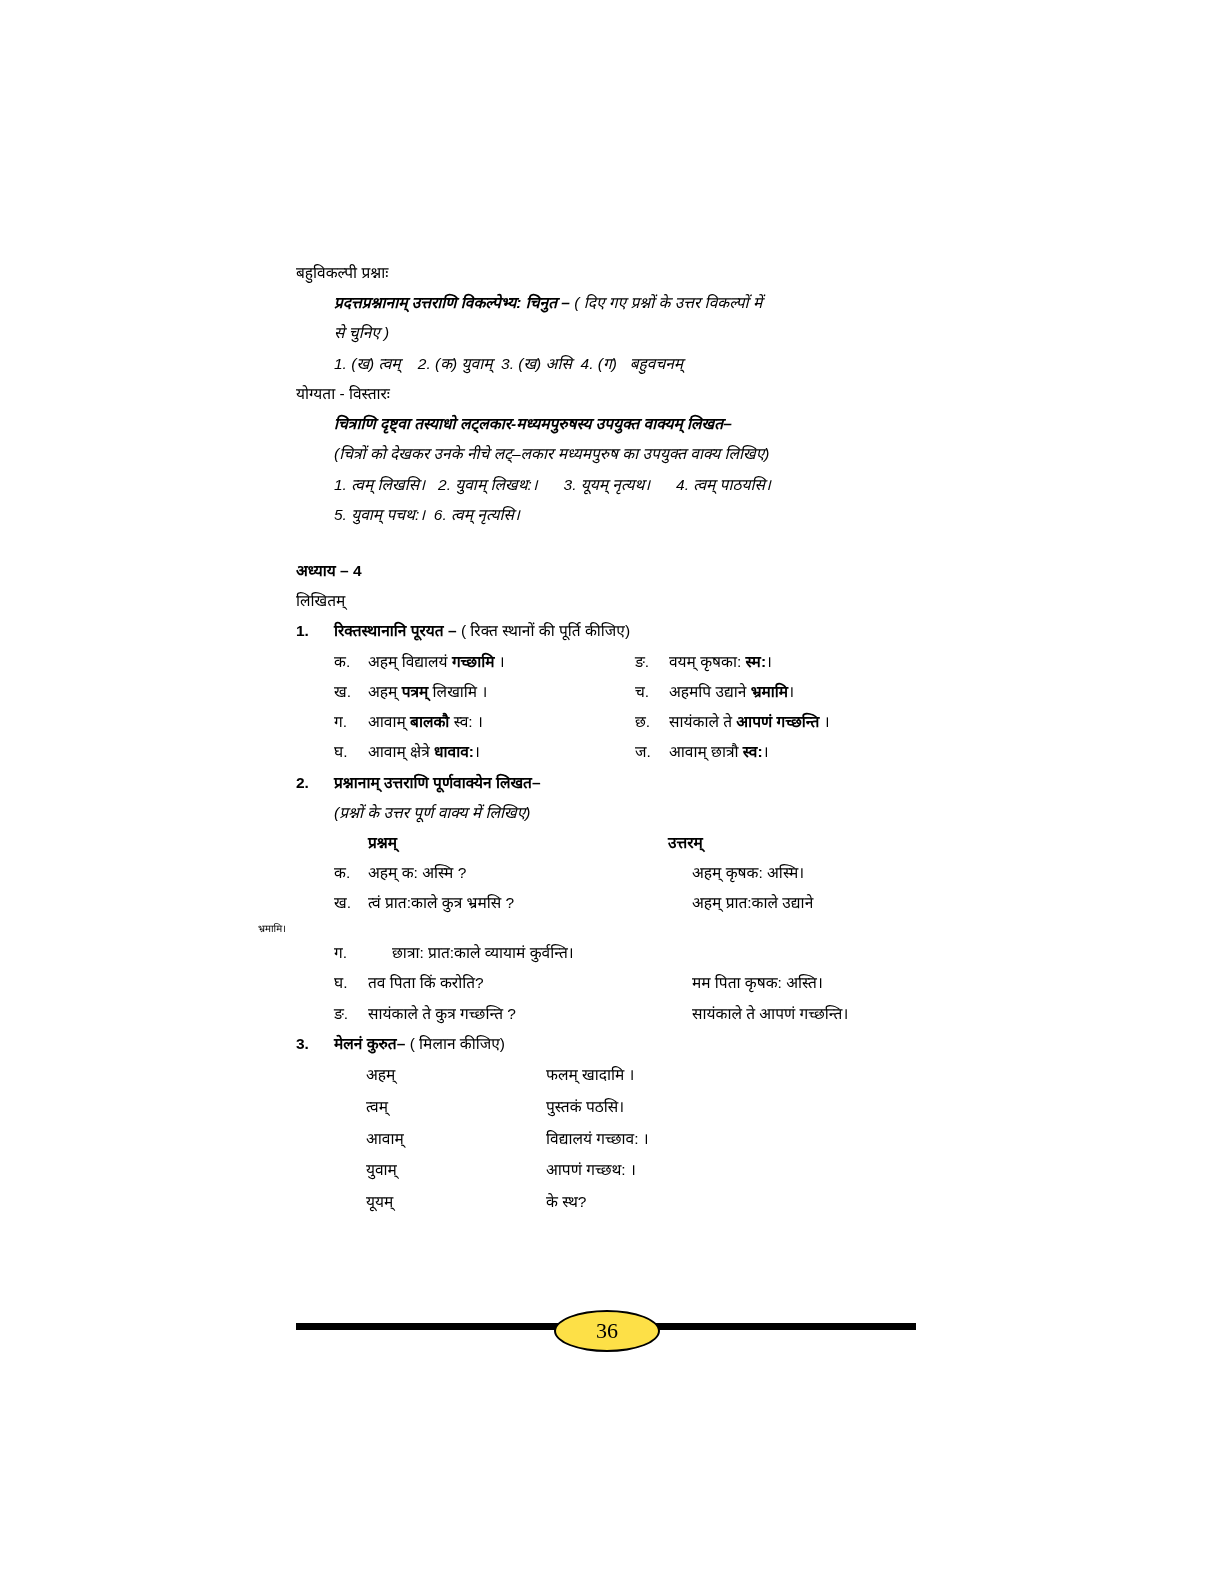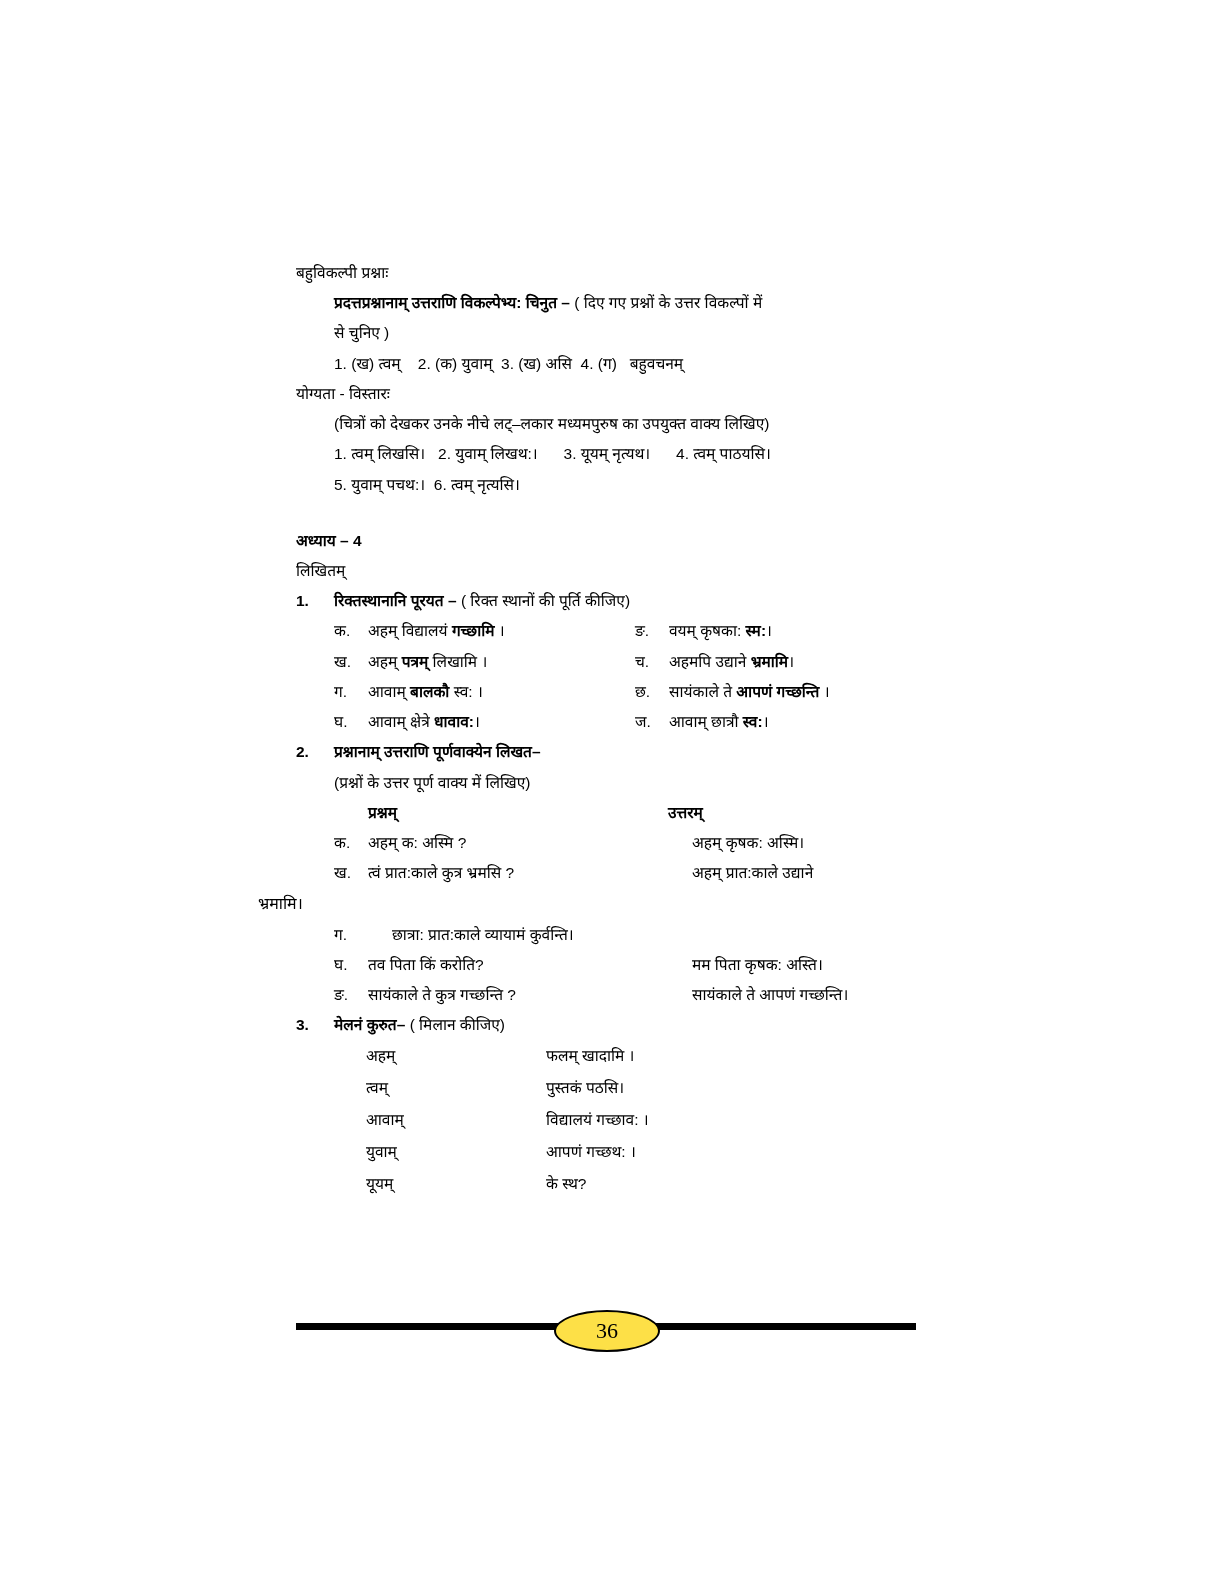--- a/index.html
+++ b/index.html
@@ -26,21 +26,21 @@
     left: 296px;
     top: 258px;
     width: 640px;
   }
   .line {
     font-size: 15.5px;
     line-height: 1.95;
     white-space: pre-wrap;
   }
   .bold { font-weight: bold; }
-  .indent1 { margin-left: 38px; }
+  .indent1 { margin-left: 38px; font-style: italic; }
   .sect-gap { height: 26px; }
 
   
   .row {
     display: flex;
     align-items: flex-start;
     font-size: 15.5px;
     line-height: 1.95;
   }
   .row .num {
@@ -93,21 +93,21 @@
   .match {
     display: flex;
     font-size: 15.5px;
     line-height: 2.05;
     margin-left: 70px;
   }
   .match .left { width: 180px; flex: 0 0 180px; }
   .match .right { flex: 1 1 auto; }
 
   .overflow-left {
-    font-size: 16px;
+    font-size: 10px;
     line-height: 1.95;
     margin-left: -38px;
   }
 
   
   .footer {
     position: absolute;
     left: 296px;
     top: 1310px;
     width: 620px;
@@ -143,20 +143,21 @@
 <div class="page">
   <div class="content">
 
     <div class="line">बहुविकल्पी प्रश्नाः</div>
 
     <div class="line indent1"><span class="bold">प्रदत्तप्रश्नानाम् उत्तराणि विकल्पेभ्य: चिनुत –</span> <span>( दिए गए प्रश्नों के उत्तर विकल्पों में</span></div>
     <div class="line indent1">से चुनिए )</div>
     <div class="line indent1">1. (ख) त्वम्    2. (क) युवाम्  3. (ख) असि  4. (ग)   बहुवचनम्</div>
 
     <div class="line">योग्यता - विस्तारः</div>
+    <div class="line indent1 bold">चित्राणि दृष्ट्वा तस्याधो लट्लकार-मध्यमपुरुषस्य उपयुक्त वाक्यम् लिखत–</div>
     <div class="line indent1">(चित्रों को देखकर उनके नीचे लट्–लकार मध्यमपुरुष का उपयुक्त वाक्य लिखिए)</div>
     <div class="line indent1">1. त्वम् लिखसि।   2. युवाम् लिखथ:।      3. यूयम् नृत्यथ।      4. त्वम् पाठयसि।</div>
     <div class="line indent1">5. युवाम् पचथ:।  6. त्वम् नृत्यसि।</div>
 
     <div class="sect-gap"></div>
 
     <div class="line bold">अध्याय – 4</div>
     <div class="line">लिखितम्</div>
 
     <div class="row">

